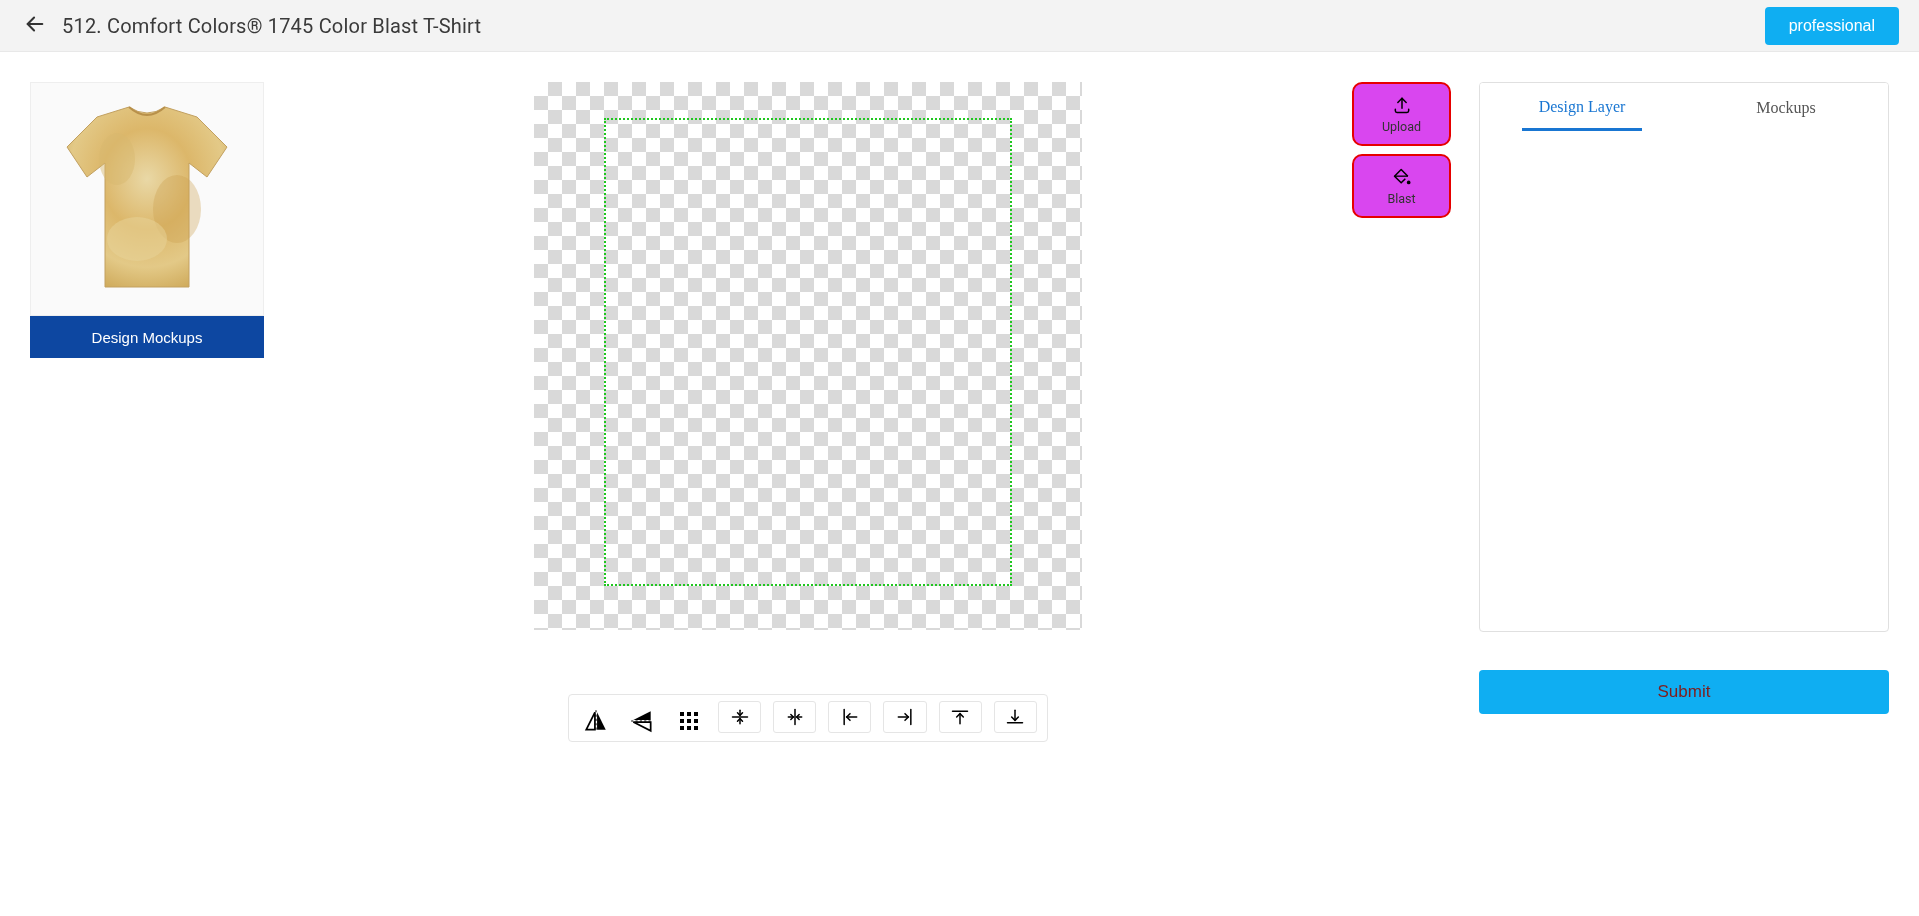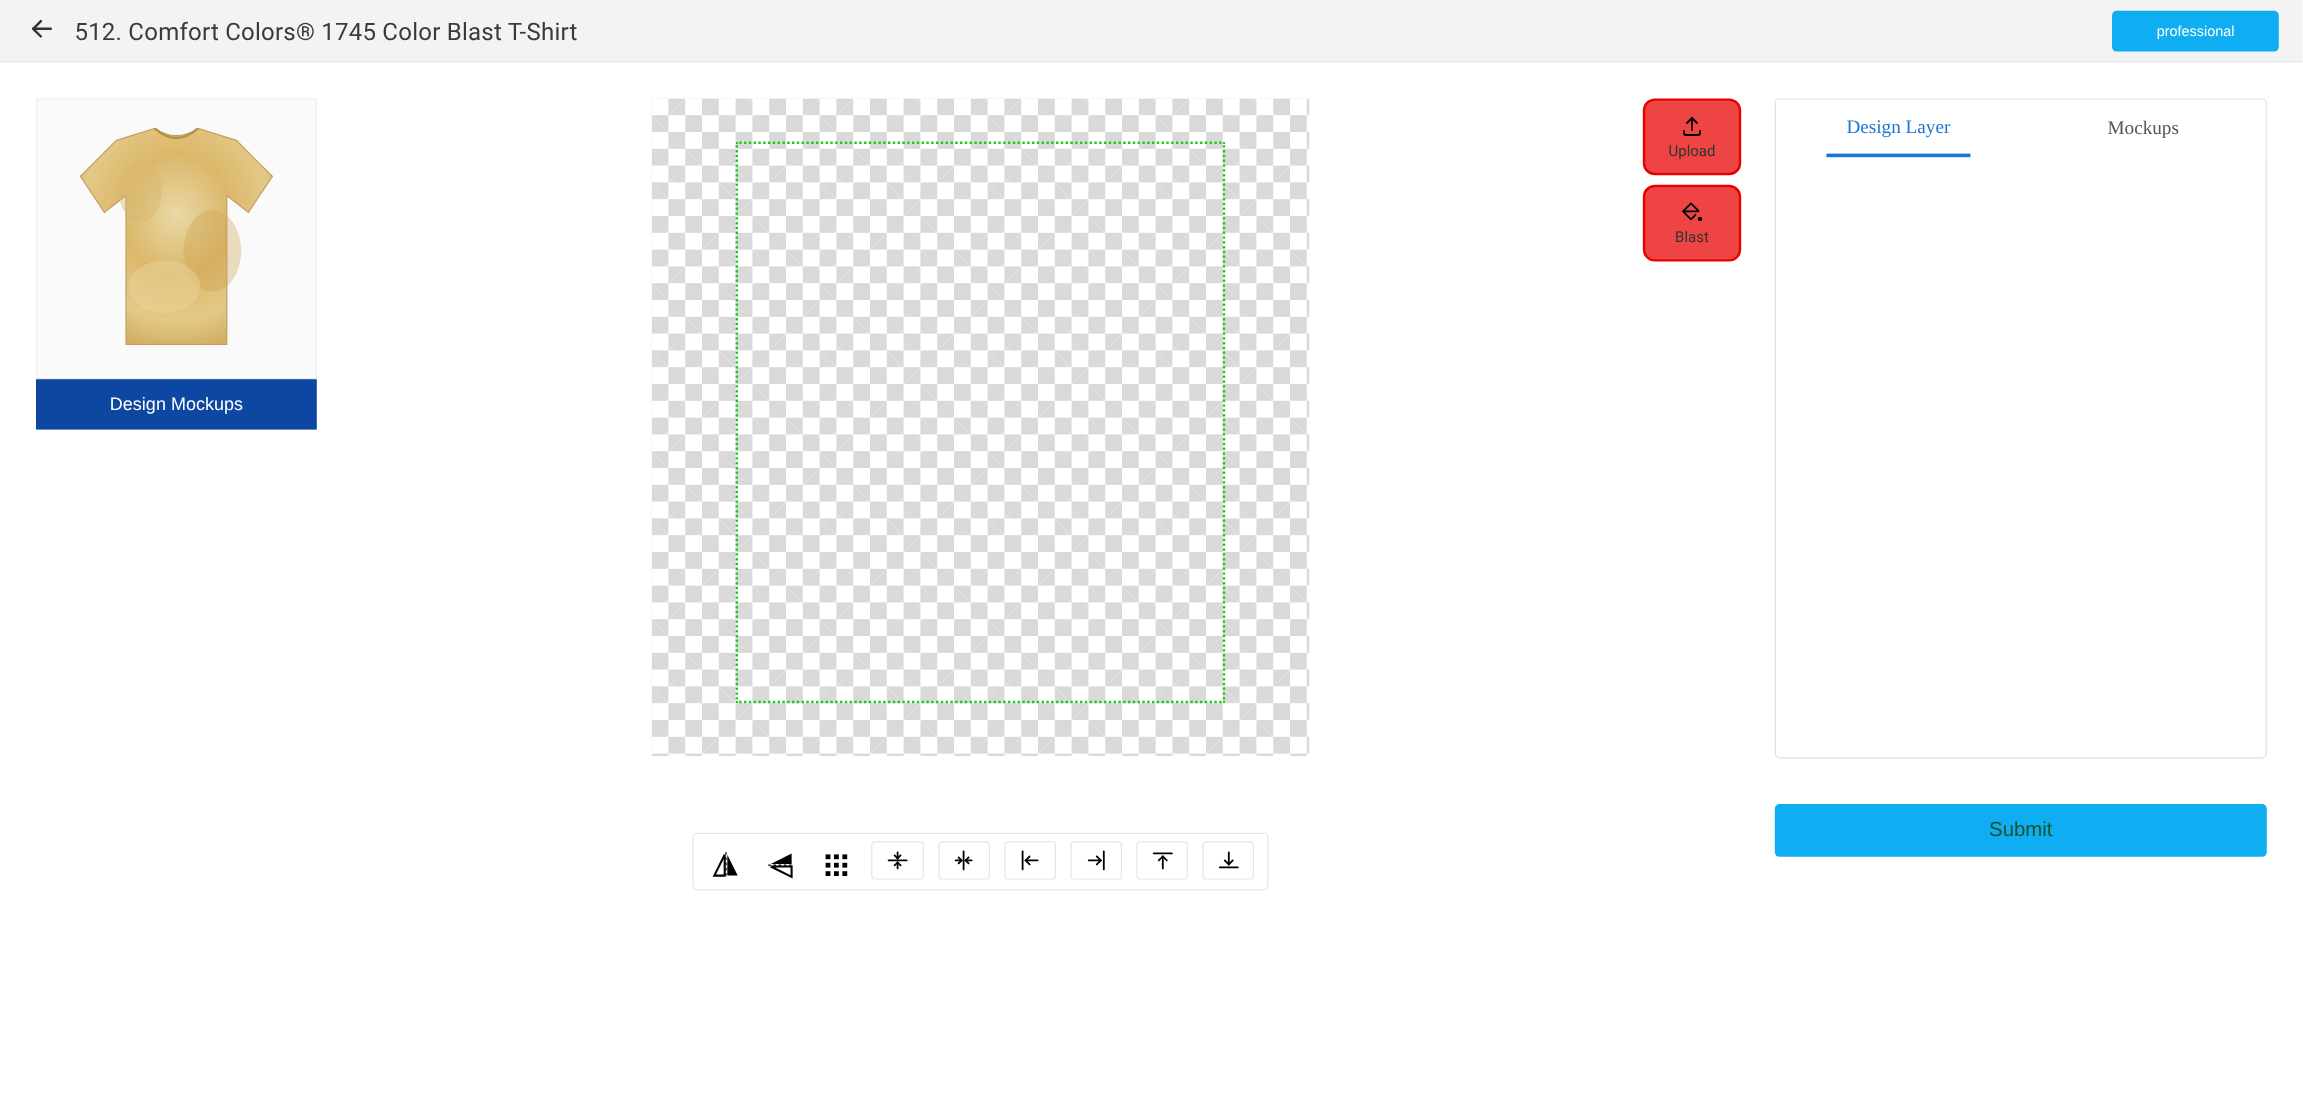--- a/index.html
+++ b/index.html
@@ -26,22 +26,22 @@
     align-items: center;
     gap: 16px;
   }
   .back-icon { cursor: pointer; }
   .page-title { font-size: 20px; font-weight: 400; color: #3a3a3a; letter-spacing: 0.2px; }
   .pro-btn {
     background: #0faef2;
     color: #fff;
     border: none;
     border-radius: 4px;
-    padding: 10px 37px;
-    font-size: 12px;
+    padding: 10px 24px;
+    font-size: 16px;
     cursor: pointer;
   }
   .main {
     display: flex;
     padding: 30px 30px 0 30px;
     gap: 28px;
   }
   .left-col { width: 234px; flex-shrink: 0; }
   .mockup-img {
     width: 234px; height: 234px;
@@ -107,27 +107,27 @@
   .tool-ghost {
     width:50px; height:32px;
     border:1px solid #e5e5e5;
     border-radius:3px;
     cursor:pointer;
     display:flex;align-items:center;justify-content:center;
   }
   .tool-ghost svg { width:20px; height:20px; }
   .right-tools { flex-shrink:0; display:flex; flex-direction:column; gap:8px; align-items:center; }
   .tool-card {
-    width:82px; height:64px;
+    width:99px; height:64px;
     border:2.5px solid #e60000;
     border-radius:10px;
     display:flex; flex-direction:column;
     align-items:center; justify-content:center;
     cursor:pointer;
-    background:#ef4444;
+    background:#d946ef;
     text-align:center;
   }
   .tool-card span { font-size:12.5px; color:#333; margin-top:4px; }
   .panel {
     width:410px; flex-shrink:0;
     display:flex; flex-direction:column;
   }
   .panel-box {
     border:1px solid #e0e0e0; border-radius:4px;
     height:550px; overflow:hidden;
@@ -148,21 +148,21 @@
     border-bottom:3px solid #1976d2;
     padding-bottom:12px;
     padding-top:12px;
     width:120px;
     text-align:center;
   }
   .tab .tab-label { padding:12px 0; }
   .submit-btn {
     margin-top:38px;
     width:100%; height:44px;
-    background:#0faef2; color:#14532d;
+    background:#0faef2; color:#7f1d1d;
     border:none; border-radius:4px;
     font-size:17px; font-weight:500;
     cursor:pointer;
   }
 </style>
 </head>
 <body>
 
 <div class="topbar">
   <div class="topbar-left">

